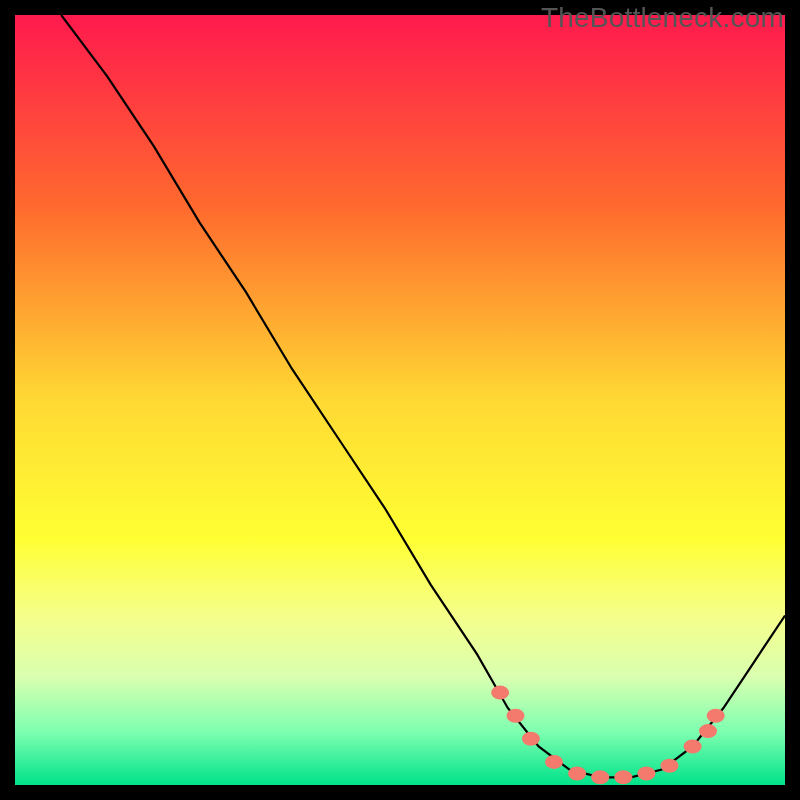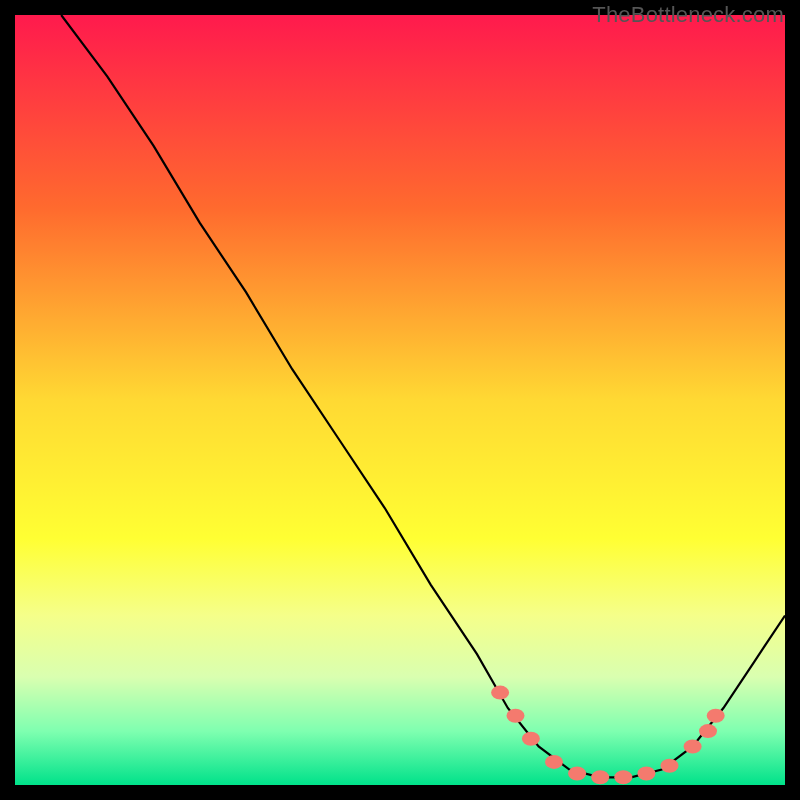--- a/index.html
+++ b/index.html
@@ -23,21 +23,21 @@
     position: absolute;
     left: 0;
     top: 0;
     width: 770px;
     height: 770px;
   }
   .watermark {
     position: absolute;
     top: 2px;
     right: 16px;
-    font-size: 22px;
+    font-size: 28px;
     color: #555;
     font-weight: 500;
     letter-spacing: 0.2px;
   }
   svg { display: block; }
 </style>
 </head>
 <body>
 
 <div class="chart-container">

